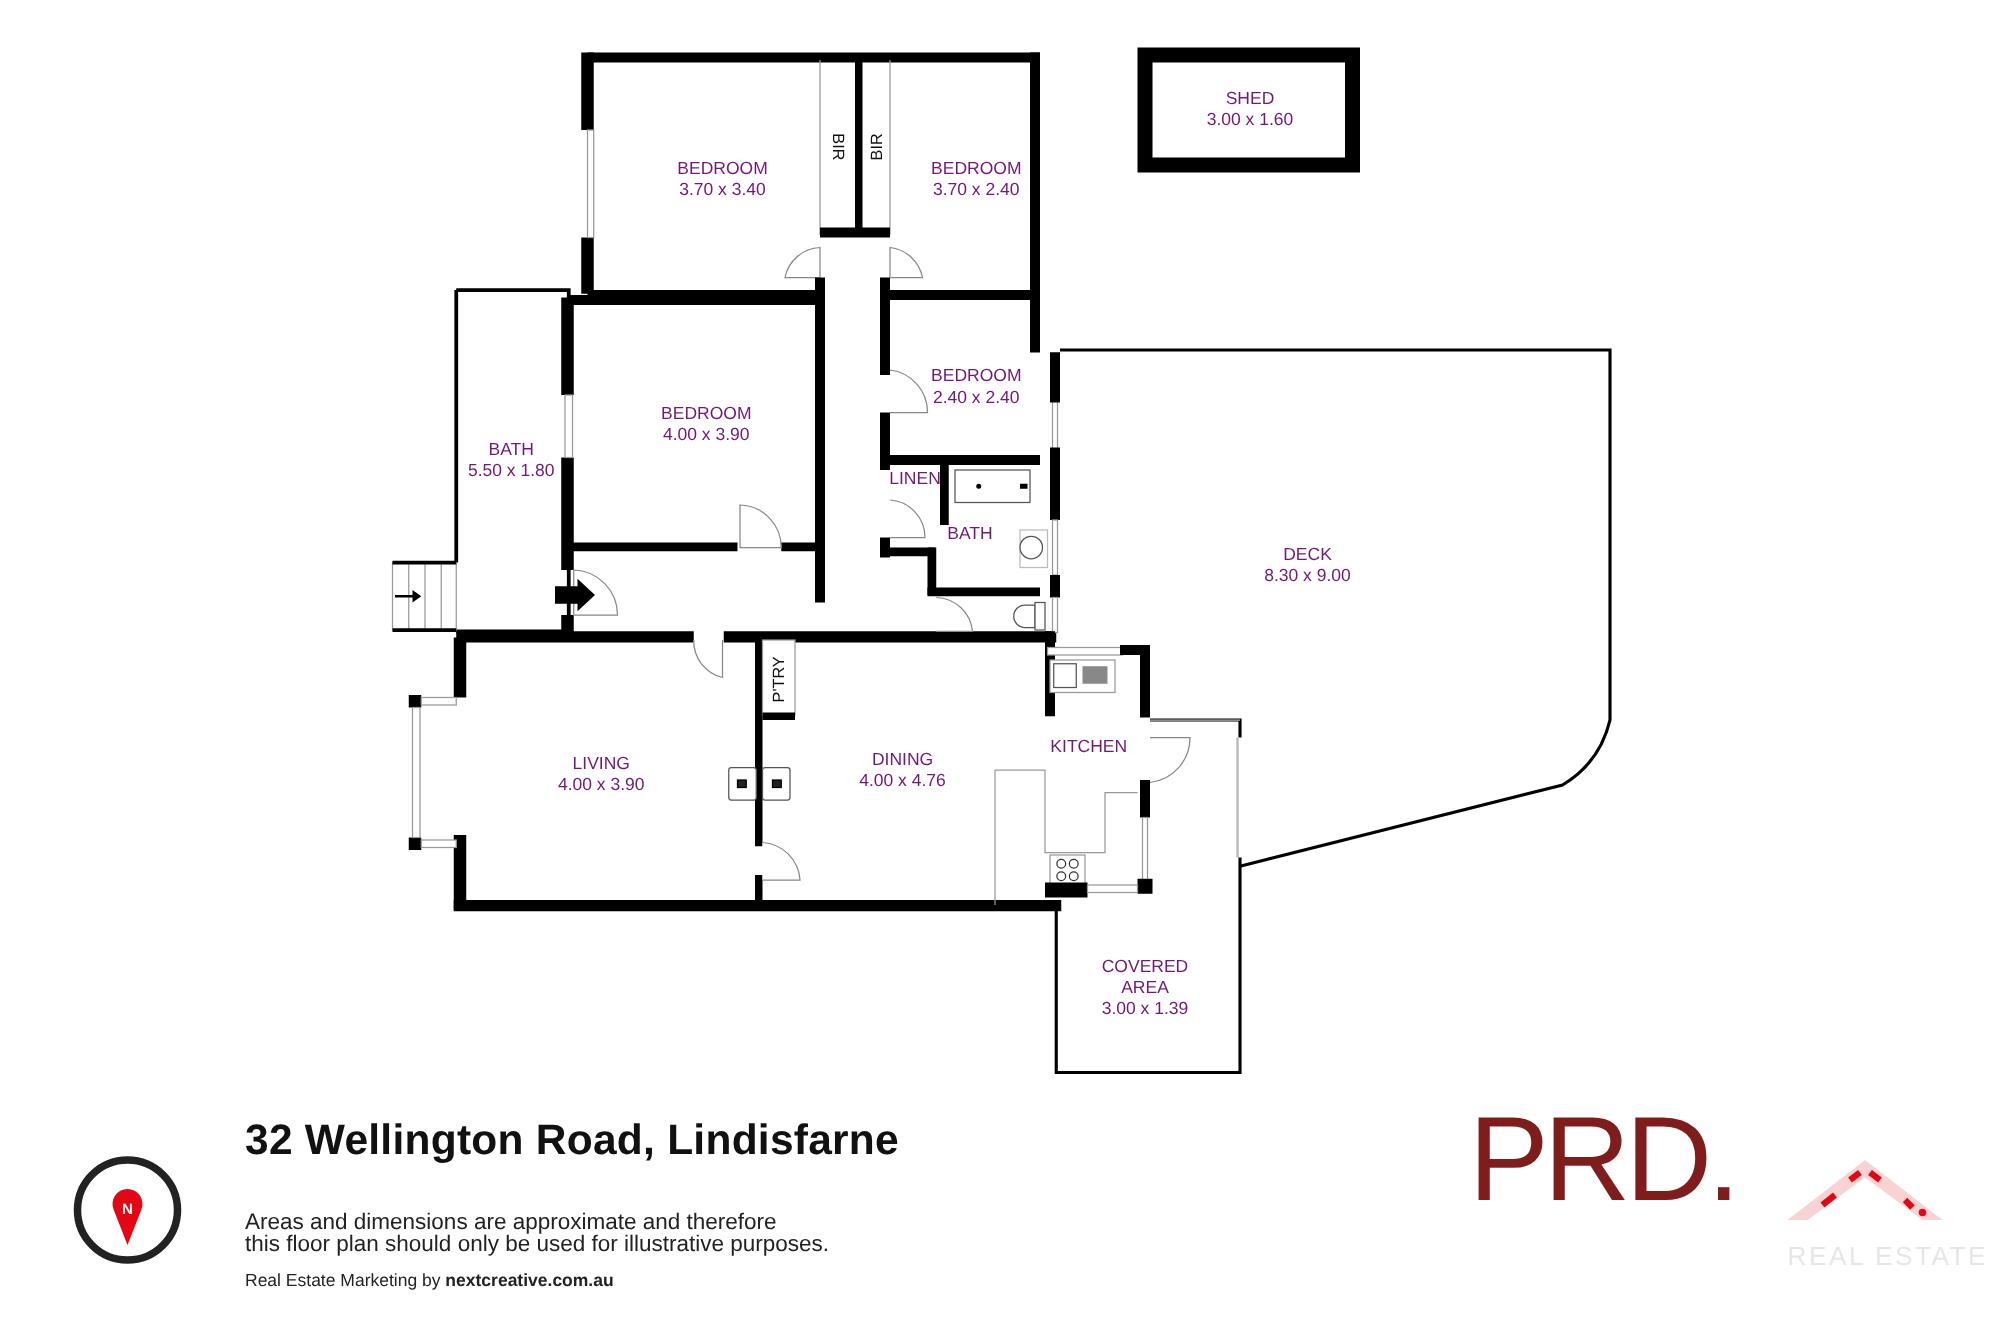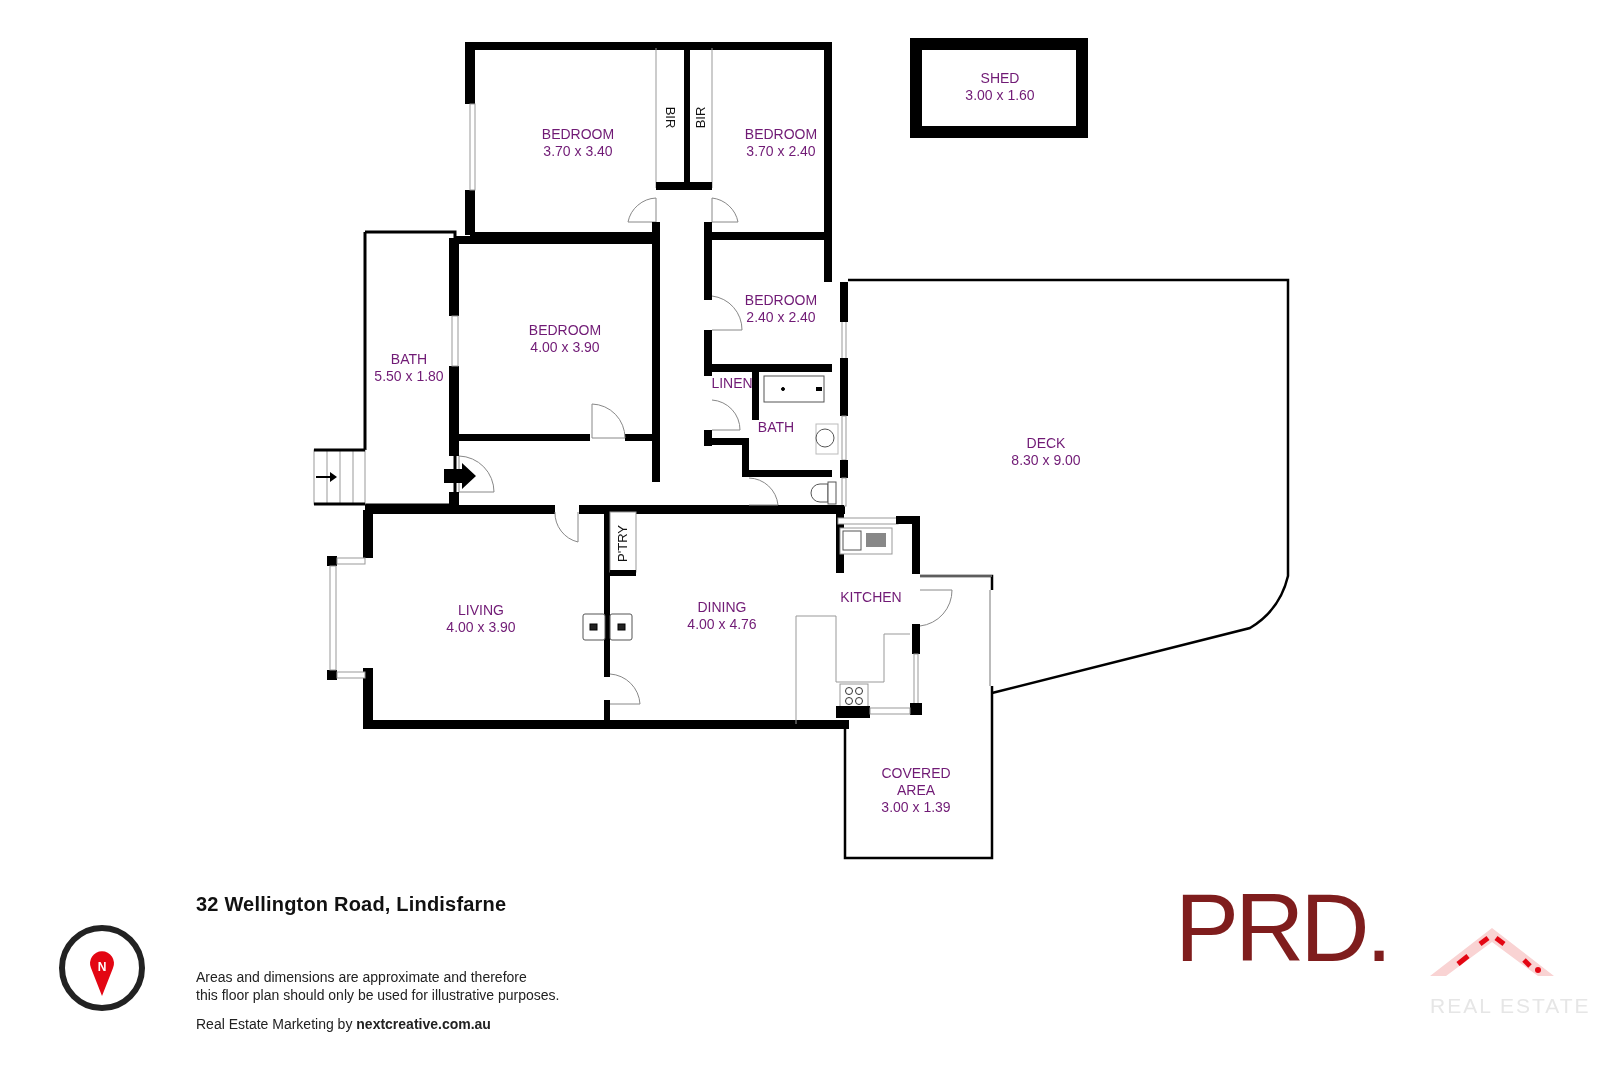--- a/index.html
+++ b/index.html
@@ -1,21 +1,21 @@
 <!DOCTYPE html>
 <html><head>
   <meta charset="utf-8">
   <style>
     html, body { margin: 0; padding: 0; background: #ffffff; }
     body { width: 1600px; height: 1067px; position: relative; overflow: hidden; font-family: "Liberation Sans", sans-serif; color: #111; }
     #plan { position: absolute; left: 0; top: 0; width: 1600px; height: 1067px; }
     .room-label { position: absolute; text-align: center; font-size: 14px; line-height: 17px; color: #701a75; transform: translate(-50%, -50%); white-space: nowrap; }
     .rot { position: absolute; font-size: 13px; color: #111; white-space: nowrap; transform-origin: center; }
-    .title { position: absolute; left: 196px; top: 893px; font-size: 20px; font-weight: bold; letter-spacing: 0.2px; }
-    .disclaimer { position: absolute; left: 196px; top: 968px; font-size: 14px; line-height: 18px; color: #222; }
+    .title { position: absolute; left: 196px; top: 893px; font-size: 34px; font-weight: bold; letter-spacing: 0.2px; }
+    .disclaimer { position: absolute; left: 196px; top: 968px; font-size: 18px; line-height: 18px; color: #222; }
     .credit { position: absolute; left: 196px; top: 1016px; font-size: 14px; color: #222; }
     .credit b { font-weight: bold; }
     .compass { position: absolute; left: 58px; top: 924px; width: 88px; height: 88px; }
     .logo-text { position: absolute; left: 1175px; top: 880px; font-size: 96px; color: #7f1d1d; font-weight: normal; letter-spacing: -4px; line-height: 96px; }
     .re-text { position: absolute; left: 1430px; top: 994px; font-size: 21px; color: #e6e6e6; letter-spacing: 2px; }
   </style>
 </head>
 <body>
 
 <svg id="plan" viewBox="0 0 1600 1067" xmlns="http://www.w3.org/2000/svg">

